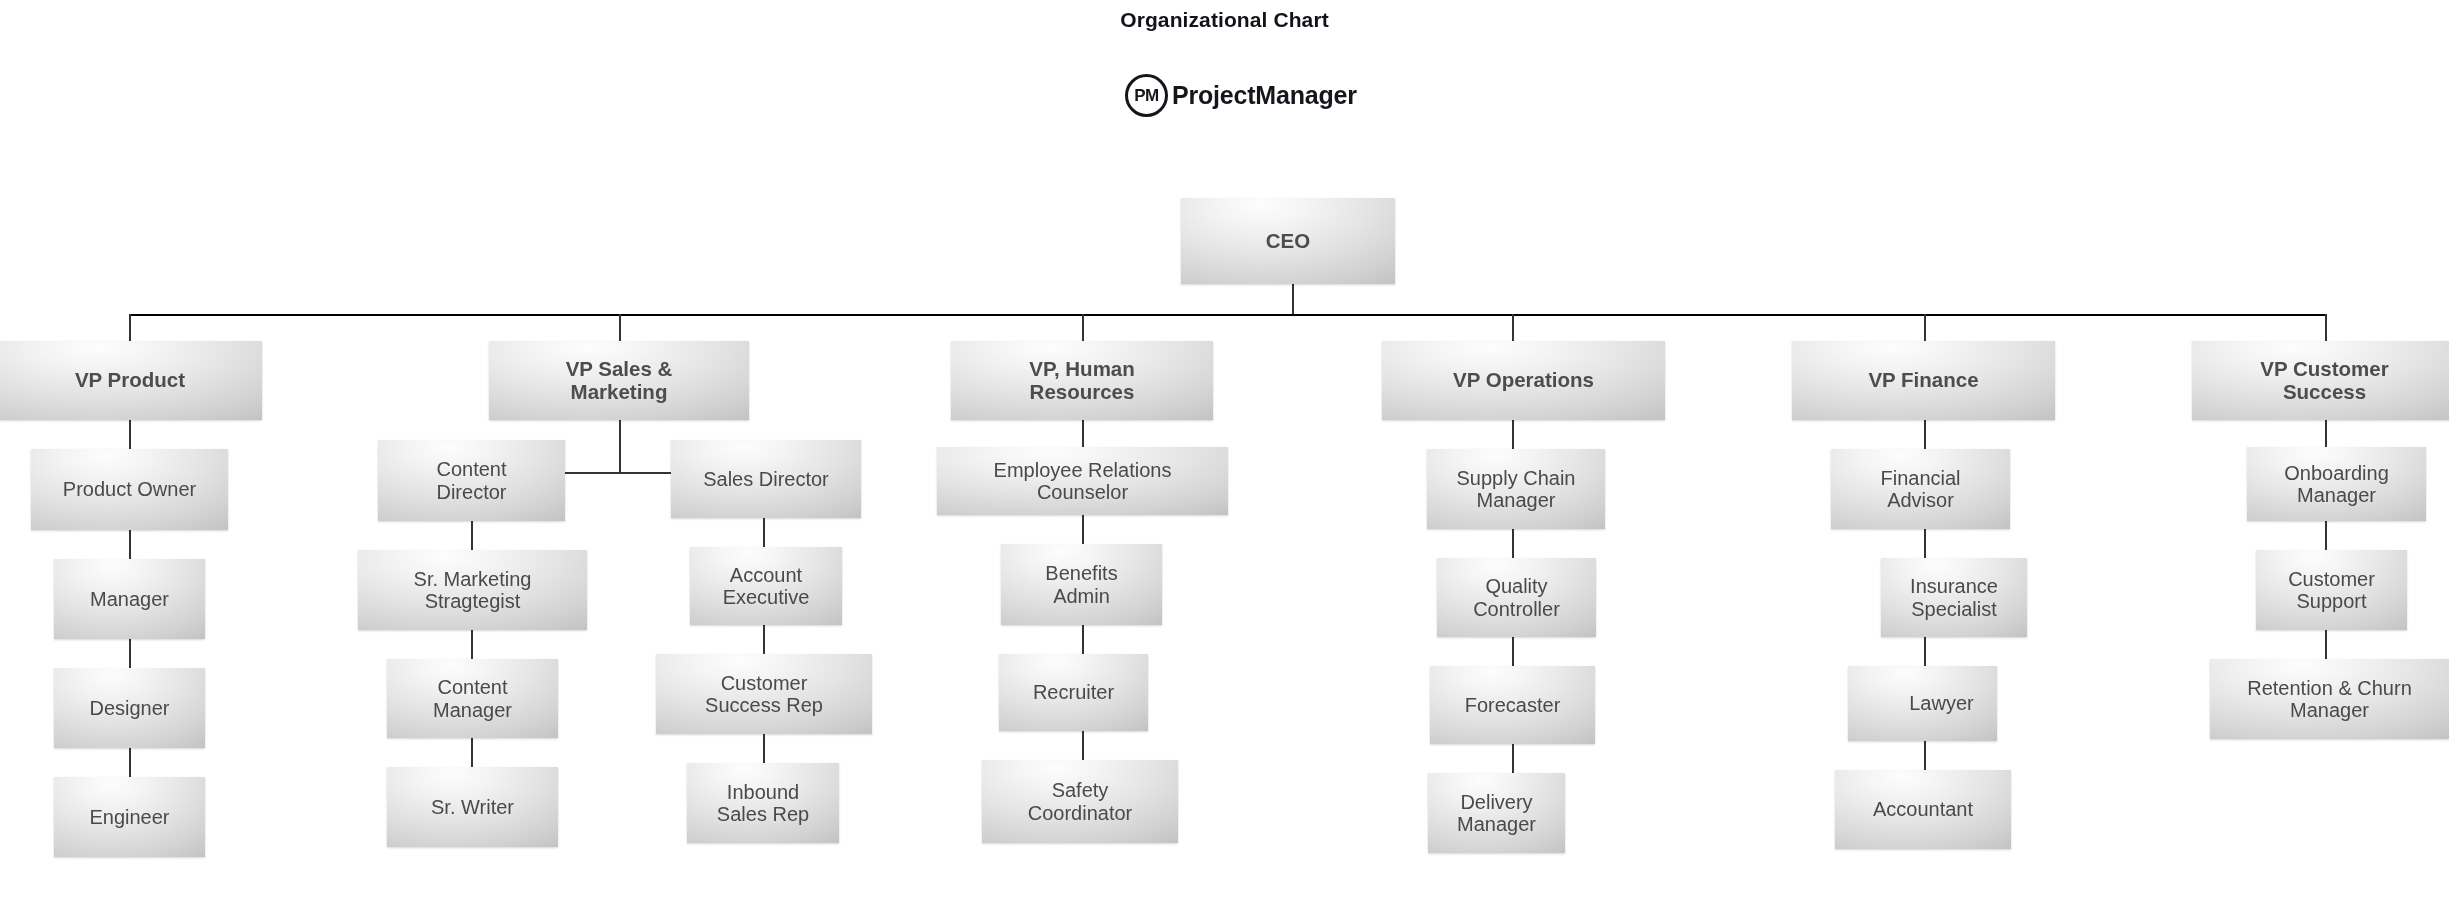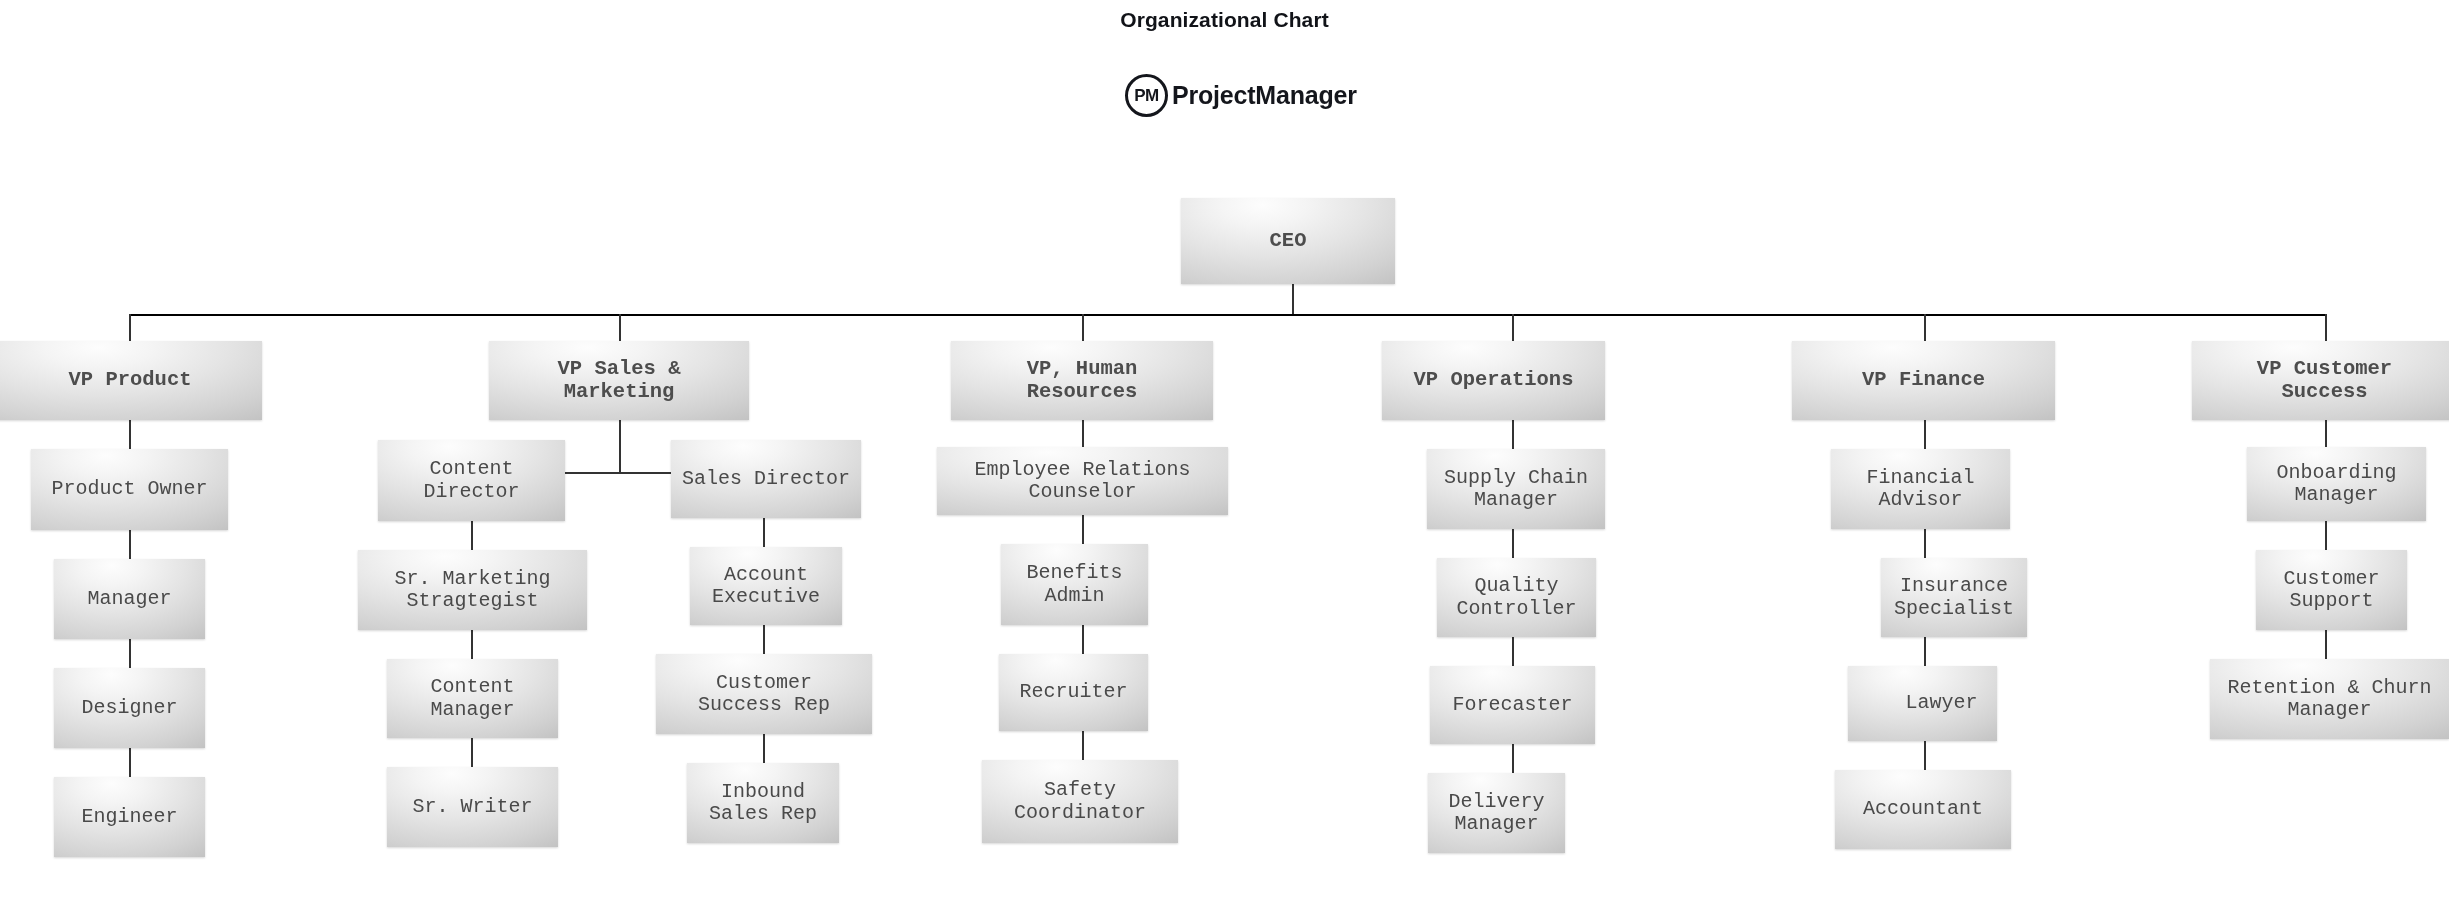--- a/index.html
+++ b/index.html
@@ -92,21 +92,20 @@
     background:
       radial-gradient(130% 155% at 38% 8%,
         #fdfdfd 0%,
         #f4f4f4 16%,
         #e4e4e4 38%,
         #d2d2d2 60%,
         #bdbdbd 82%,
         #b2b2b2 100%);
     box-shadow: 0 1px 2px rgba(0,0,0,0.16);
     overflow: hidden;
-    font-family: Liberation Mono, monospace;
   }
   .node.vp {
     font-weight: bold;
     color: #4d4d4d;
     font-size: 20.5px;
   }
   .node.root {
     font-weight: bold;
     color: #4d4d4d;
     font-size: 20.5px;
@@ -233,33 +232,33 @@
   </div>
 
   <div class="node vp" style="left:951px; top:341px; width:262px; height:79px;">
     <span class="node-label">VP, Human
 Resources</span>
   </div>
   <div class="node" style="left:937px; top:447px; width:291px; height:68px;">
     <span class="node-label">Employee Relations
 Counselor</span>
   </div>
-  <div class="node" style="left:1001px; top:544px; width:147px; height:81px;">
+  <div class="node" style="left:1001px; top:544px; width:161px; height:81px;">
     <span class="node-label">Benefits
 Admin</span>
   </div>
   <div class="node" style="left:999px; top:654px; width:149px; height:77px;">
     <span class="node-label">Recruiter</span>
   </div>
   <div class="node" style="left:982px; top:760px; width:196px; height:83px;">
     <span class="node-label">Safety
 Coordinator</span>
   </div>
 
-  <div class="node vp" style="left:1382px; top:341px; width:223px; height:79px;">
+  <div class="node vp" style="left:1382px; top:341px; width:283px; height:79px;">
     <span class="node-label">VP Operations</span>
   </div>
   <div class="node" style="left:1427px; top:449px; width:178px; height:80px;">
     <span class="node-label">Supply Chain
 Manager</span>
   </div>
   <div class="node" style="left:1437px; top:558px; width:159px; height:79px;">
     <span class="node-label">Quality
 Controller</span>
   </div>

